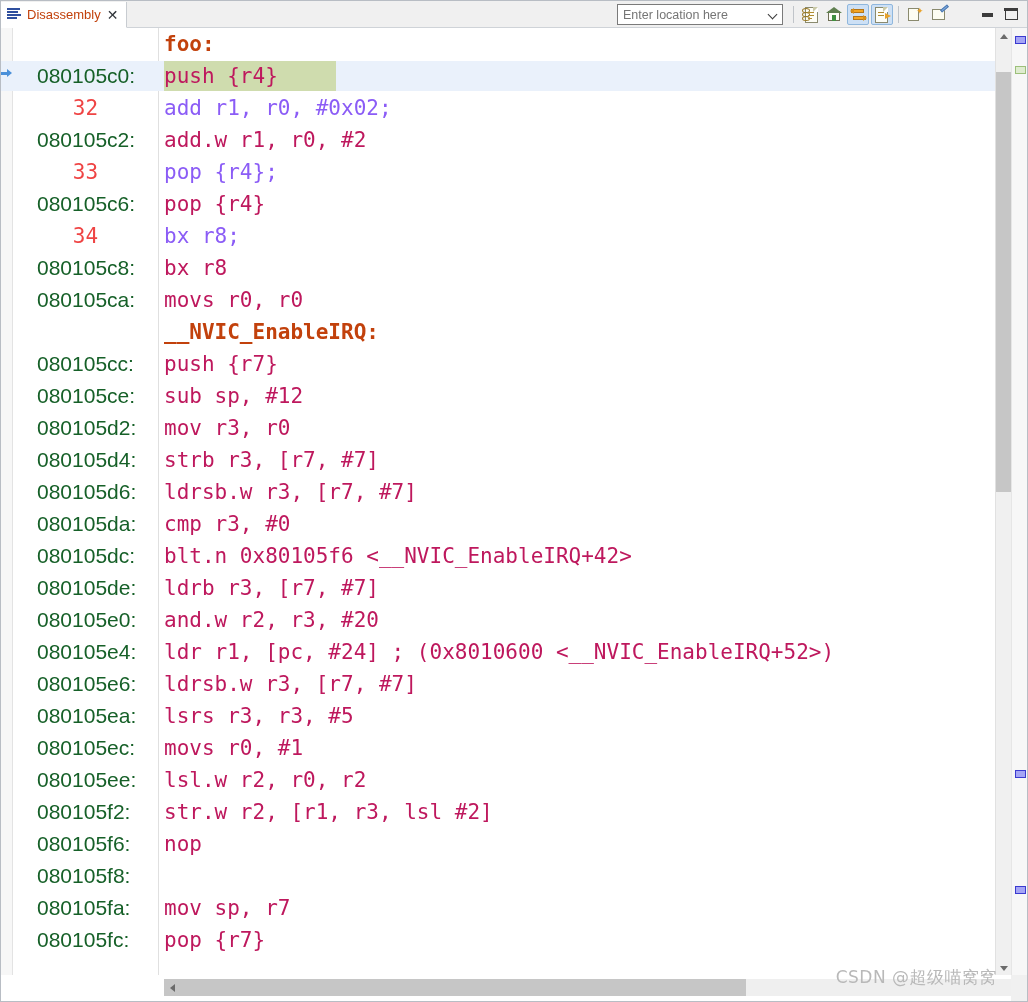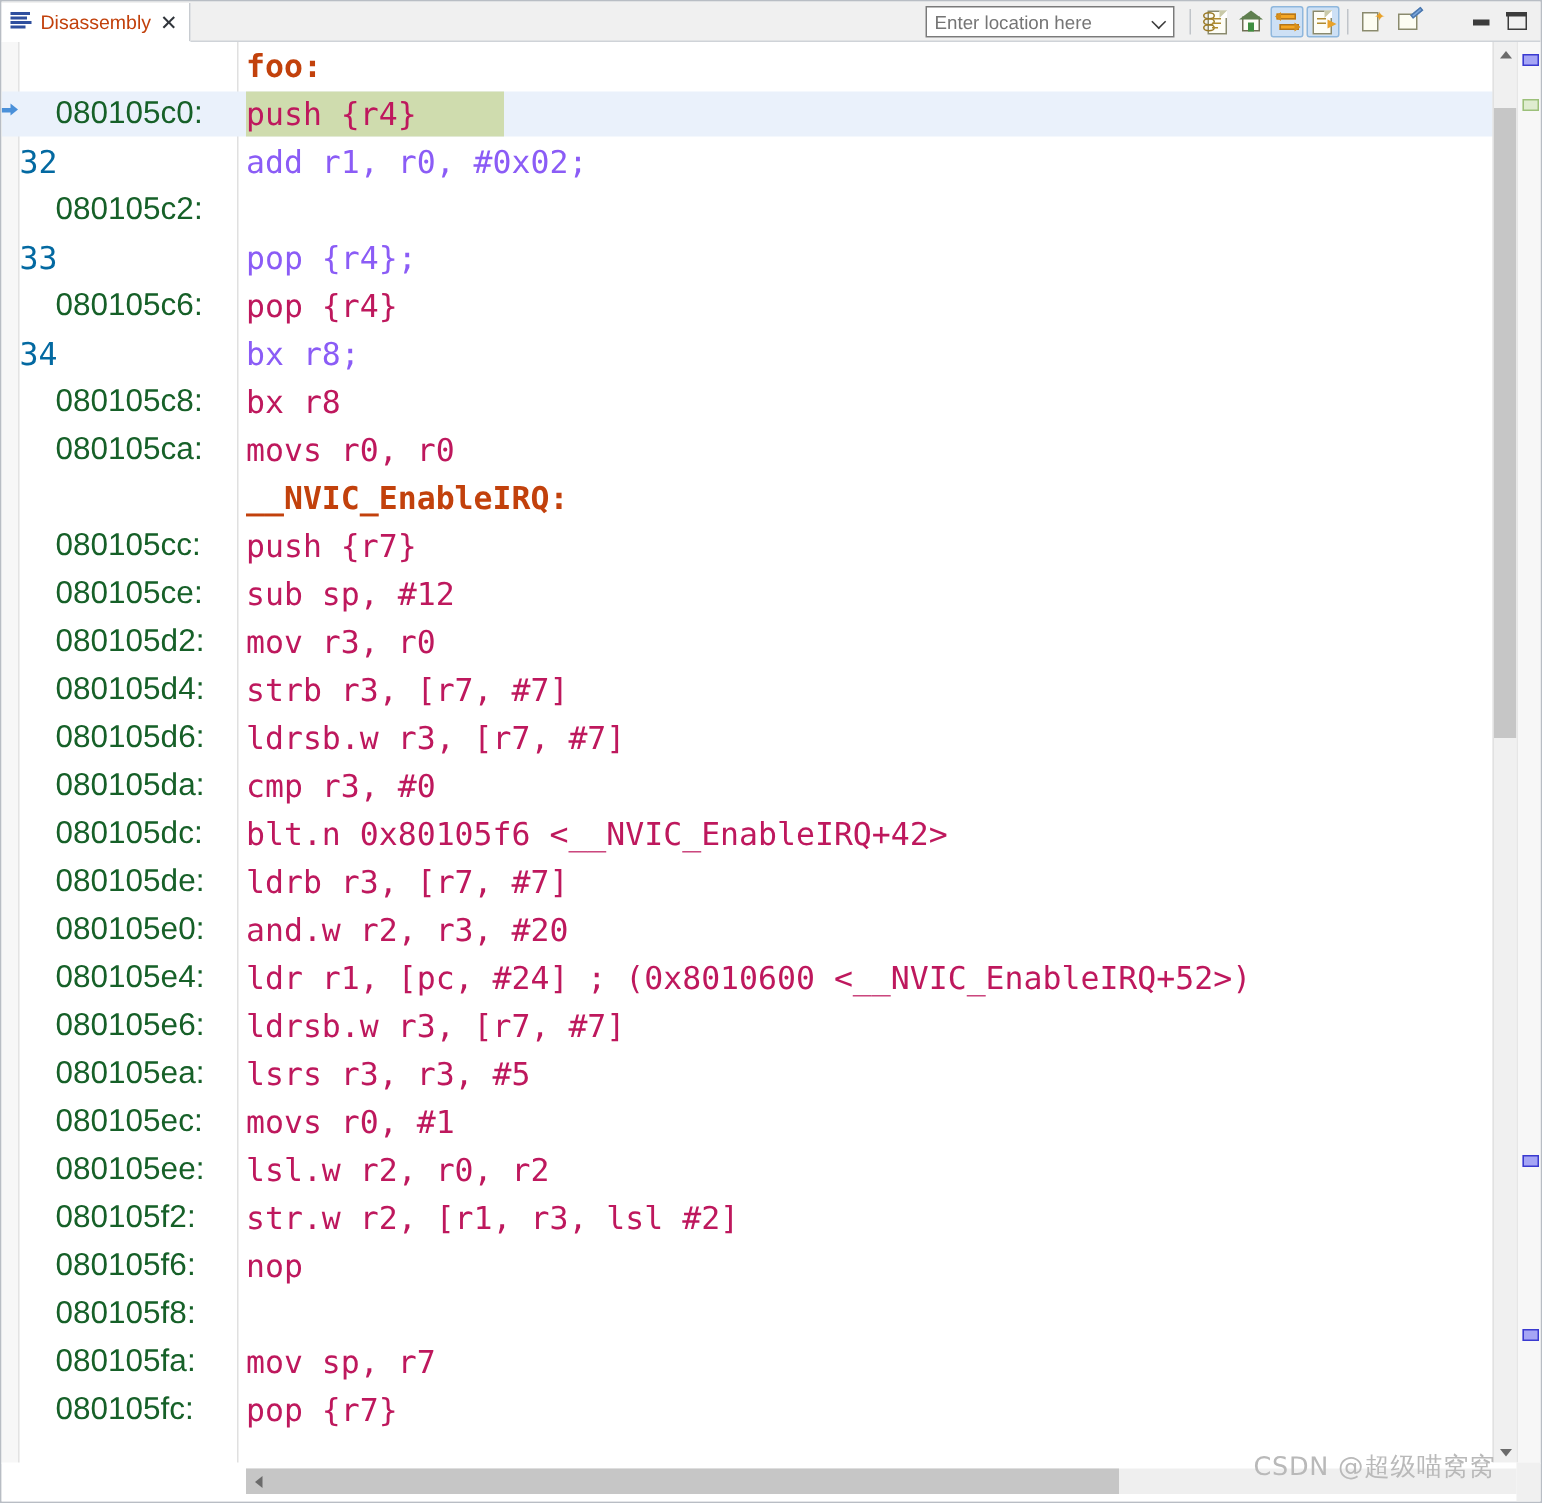--- a/index.html
+++ b/index.html
@@ -188,22 +188,23 @@
   }
   .row.highlight .hl { z-index:1; }
   .row .addr {
     position:absolute; left:12px; top:0; width:145px;
     color:#166028; font-family:Liberation Sans, sans-serif; font-size:21px;
     z-index:2;
     margin-left:24px;
   }
   .row .srcnum {
     position:absolute; left:12px; top:0; width:145px;
-    color:#0369a1; font-family:"DejaVu Sans Mono", monospace; font-size:21px;
+    color:#ef4444; font-family:"DejaVu Sans Mono", monospace; font-size:21px;
     z-index:2;
+    text-align:center;
   }
   .row .text {
     position:absolute; left:163px; top:0;
     color:#be185d; font-family:"DejaVu Sans Mono", monospace; font-size:21px;
     z-index:2;
   }
   .row .text.src { color:#8b5cf6; }
   .row .text.label { color:#c2410c; font-weight:bold; }
   .row .marker {
     position:absolute; left:0px; top:9px; width:12px; height:13px; z-index:3;
@@ -401,20 +402,21 @@
           <span class="hl" style="width: 171.8px;"></span>
           <span class="addr">080105c0:</span>
           <span class="text">push     {r4}</span>
         </div>
         <div class="row">
           <span class="srcnum">32</span>
           <span class="text src">   add r1, r0, #0x02;</span>
         </div>
         <div class="row">
           <span class="addr">080105c2:</span>
+          <span class="text">add.w    r1, r0, #2</span>
         </div>
         <div class="row">
           <span class="srcnum">33</span>
           <span class="text src">   pop {r4};</span>
         </div>
         <div class="row">
           <span class="addr">080105c6:</span>
           <span class="text">pop      {r4}</span>
         </div>
         <div class="row">

